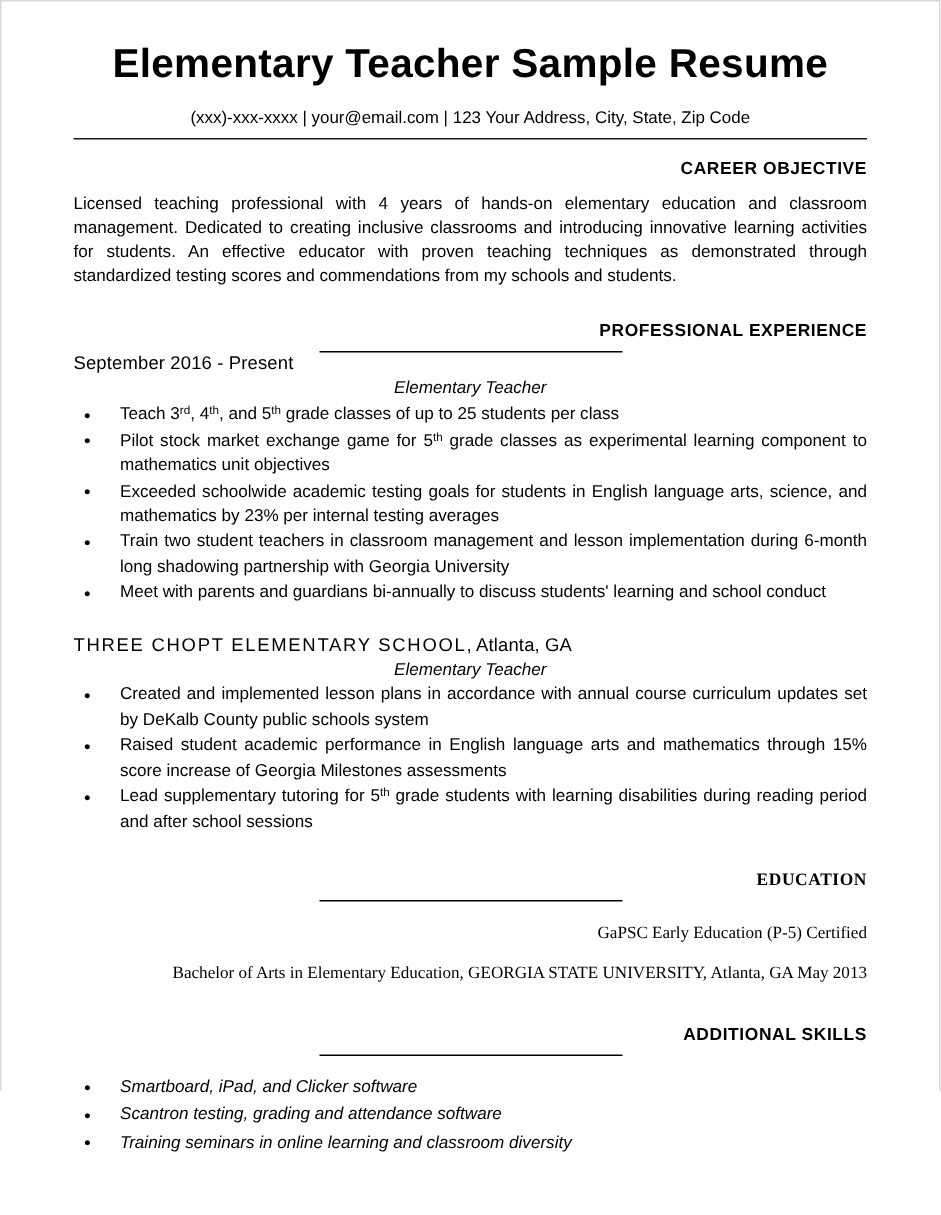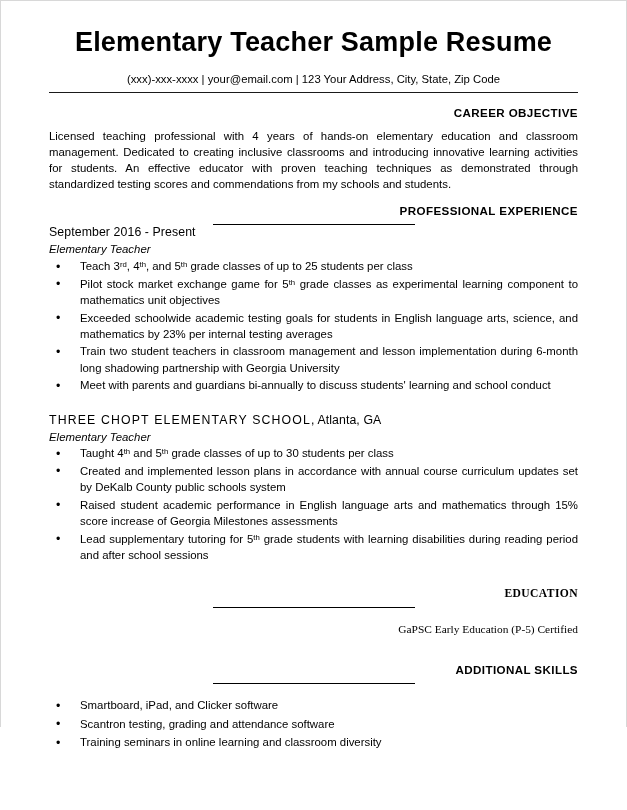--- a/index.html
+++ b/index.html
@@ -67,21 +67,21 @@
 
   
   .objective-text {
     font-size: 11.4px;
     line-height: 1.42;
     text-align: justify;
     margin: 9px 0 0 0;
   }
 
   
-  .experience-block { margin-top: 12px; }
+  .experience-block { margin-top: 22px; }
   .job { margin-bottom: 2px; }
   .job + .job { margin-top: 19px; }
 
   .job-header {
     display: flex;
     align-items: baseline;
     justify-content: space-between;
     font-size: 12.3px;
     line-height: 1.3;
     white-space: nowrap;
@@ -91,20 +91,21 @@
     text-transform: uppercase;
     letter-spacing: 1.15px;
   }
   .job-dates { letter-spacing: 0.1px; }
 
   .job-title {
     font-style: italic;
     font-size: 11.4px;
     line-height: 1.3;
     margin: 1px 0 1px 0;
+    text-align: center;
   }
 
   ul.bullets {
     list-style: none;
     margin: 0;
     padding: 0;
   }
   ul.bullets > li {
     position: relative;
     padding-left: 31px;
@@ -129,21 +130,21 @@
     text-align: right;
     font-size: 11.4px;
     line-height: 1.4;
     margin-top: 14px;
   }
   .edu-line.second { margin-top: 11px; }
 
   
   .skills-block { margin-top: 25px; }
   .skills-block ul.bullets { margin-top: 13px; }
-  .skills-block ul.bullets > li { text-align: left; margin-bottom: 2px; }
+  .skills-block ul.bullets > li { text-align: left; margin-bottom: 2px; font-style: italic; }
 </style>
 </head>
 <body>
 
 <div class="page">
   <div class="content">
 
     <h1 class="resume-title">Elementary Teacher Sample Resume</h1>
     <div class="contact-line">(xxx)-xxx-xxxx | your@email.com | 123 Your Address, City, State, Zip Code</div>
     <div class="header-rule"></div>
@@ -170,33 +171,33 @@
               <li>Train two student teachers in classroom management and lesson implementation during 6-month long shadowing partnership with Georgia University</li>
               <li>Meet with parents and guardians bi-annually to discuss students' learning and school conduct</li>
             </ul>
           </div>
           <div class="job">
             <div class="job-header">
               <div class="job-org"><span class="org-name">Three Chopt Elementary School</span><span>, Atlanta, GA</span></div>
             </div>
             <div class="job-title">Elementary Teacher</div>
             <ul class="bullets">
-              <li>Taught 4<sup>th</sup> and 5<sup>th</sup> grade classes of up to 30 students per class</li>
               <li>Created and implemented lesson plans in accordance with annual course curriculum updates set by DeKalb County public schools system</li>
               <li>Raised student academic performance in English language arts and mathematics through 15% score increase of Georgia Milestones assessments</li>
               <li>Lead supplementary tutoring for 5<sup>th</sup> grade students with learning disabilities during reading period and after school sessions</li>
             </ul>
           </div>
         </div>
     </section>
 
     <section class="education-block">
       <h2 class="section-heading">EDUCATION</h2>
       <div class="section-rule"></div>
       <div class="edu-line">GaPSC Early Education (P-5) Certified</div>
+      <div class="edu-line second">Bachelor of Arts in Elementary Education, GEORGIA STATE UNIVERSITY, Atlanta, GA May 2013</div>
     </section>
 
     <section class="skills-block">
       <h2 class="section-heading">ADDITIONAL SKILLS</h2>
       <div class="section-rule"></div>
       <ul class="bullets" id="skills-container">
           <li>Smartboard, iPad, and Clicker software</li>
           <li>Scantron testing, grading and attendance software</li>
           <li>Training seminars in online learning and classroom diversity</li>
         </ul>

